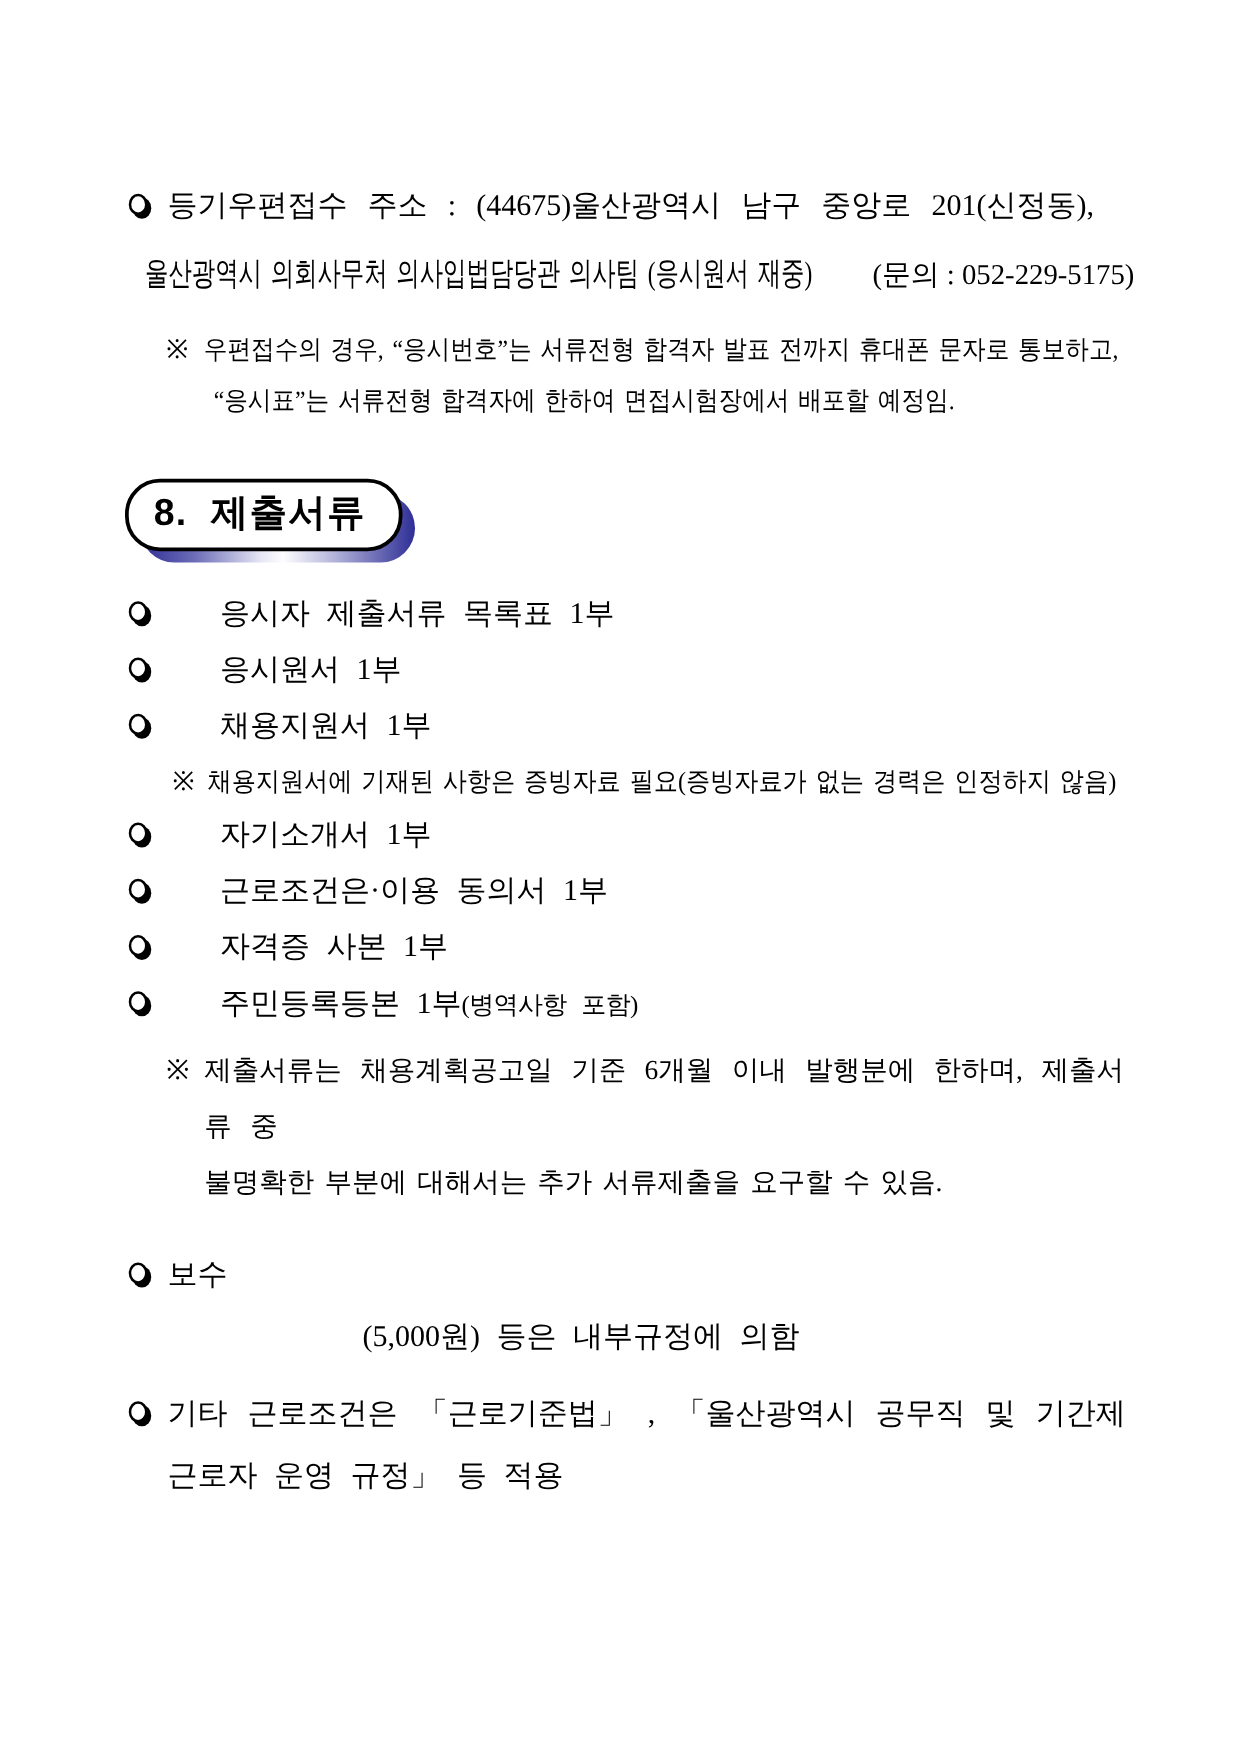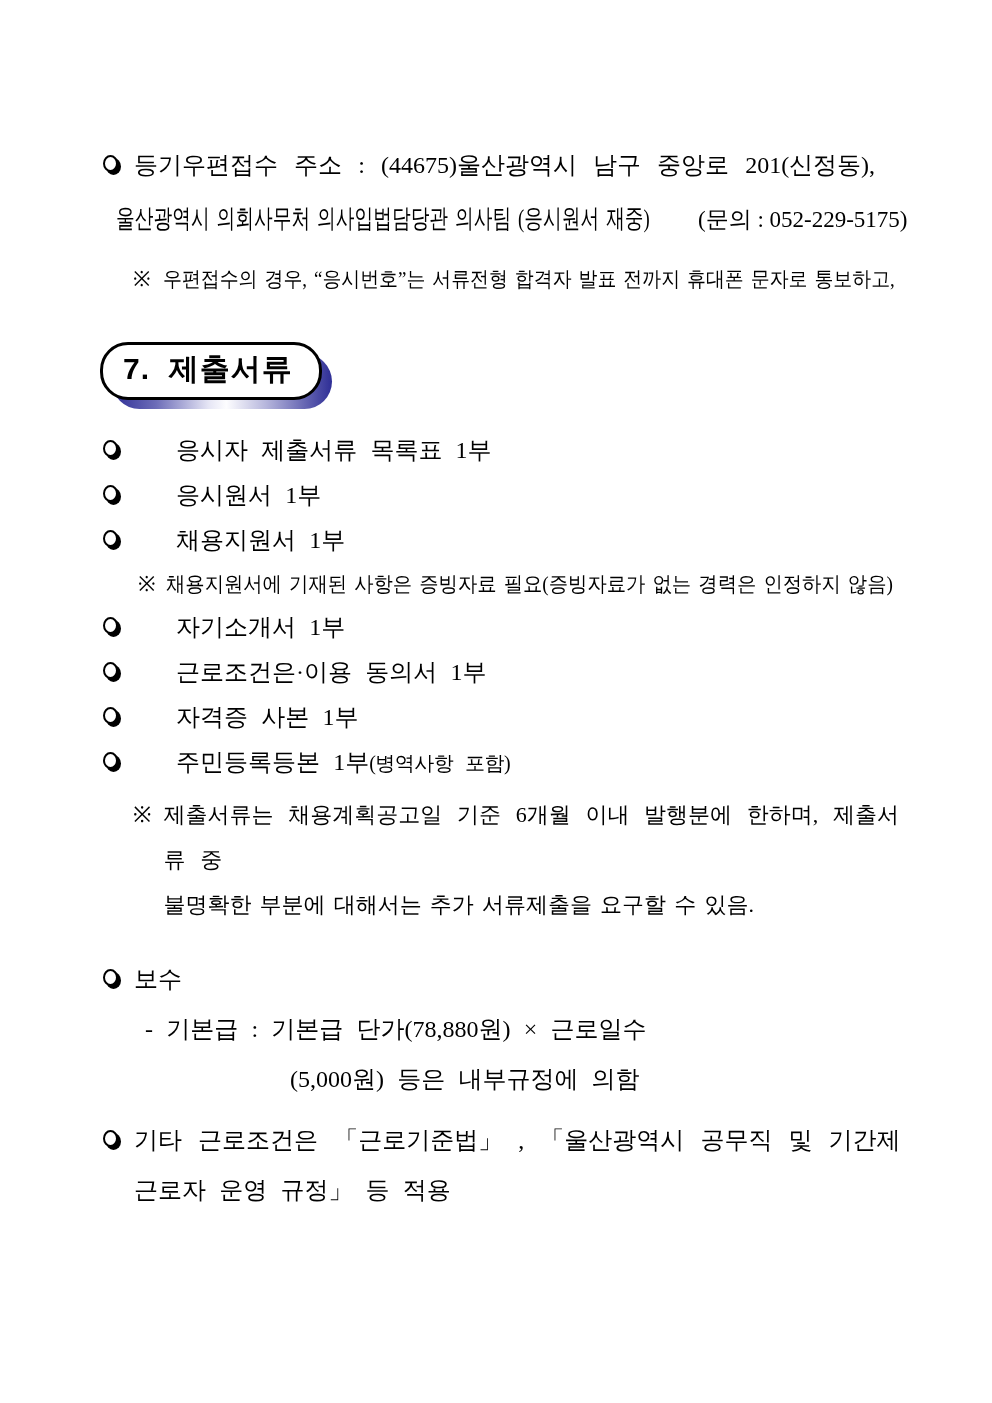--- a/index.html
+++ b/index.html
@@ -141,27 +141,28 @@
       <div class="addr2">
         <span class="addr2-main"><span class="cond sx72 ws-small">울산광역시 의회사무처 의사입법담당관 의사팀 (응시원서 재중)</span></span><span class="addr2-contact">(문의 : 052-229-5175)</span>
       </div>
     </div>
   </div>
 
   <div class="note">
     <span class="note-marker">※</span>
     <div>
       <div><span class="cond sx90 ws-small">우편접수의 경우, “응시번호”는 서류전형 합격자 발표 전까지 휴대폰 문자로 통보하고,</span></div>
+      <div class="note-line2"><span class="cond sx90 ws-small">“응시표”는 서류전형 합격자에 한하여 면접시험장에서 배포할 예정임.</span></div>
     </div>
   </div>
 
   <div class="sec-header" style="margin-top:42px;">
     <span class="hdr">
       <span class="hdr-shadow"></span>
-      <span class="hdr-face">7.  제출서류</span>
+      <span class="hdr-face">8.  제출서류</span>
     </span>
   </div>
 
   <div class="doc-list">
 
     <div class="li">
       <span class="bullet"></span>
       <div class="li-body ws-mid">응시자 제출서류 목록표 1부</div>
     </div>
 
@@ -212,21 +213,20 @@
   </div>
 
 
   <div style="margin-top:36px;">
 
     <div class="li">
       <span class="bullet"></span>
       <div class="li-body">보수</div>
     </div>
 
-    <div class="pay-sub ws-mid">- 기본급 : 기본급 단가(78,880원) × 근로일수</div>
     <div class="pay-sub ws-mid pay-cont">(5,000원) 등은 내부규정에 의함</div>
 
     <div class="li etc-lines" style="margin-top:20px;">
       <span class="bullet" style="margin-top:15px;"></span>
       <div class="li-body">
         <div class="ws-wide">기타 근로조건은 「근로기준법」 , 「울산광역시 공무직 및 기간제</div>
         <div class="ws-mid">근로자 운영 규정」 등 적용</div>
       </div>
     </div>
 

